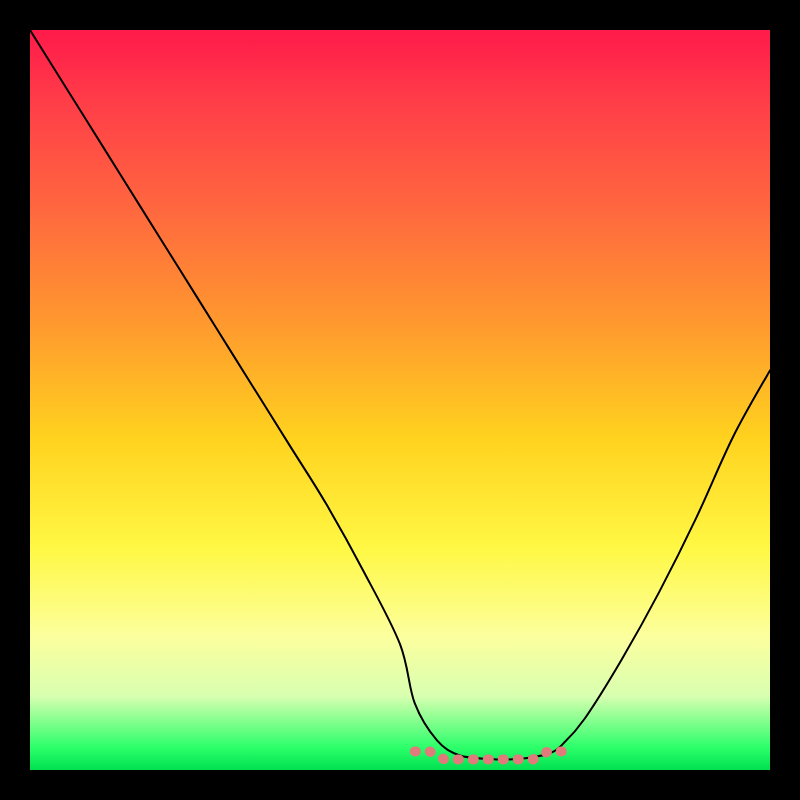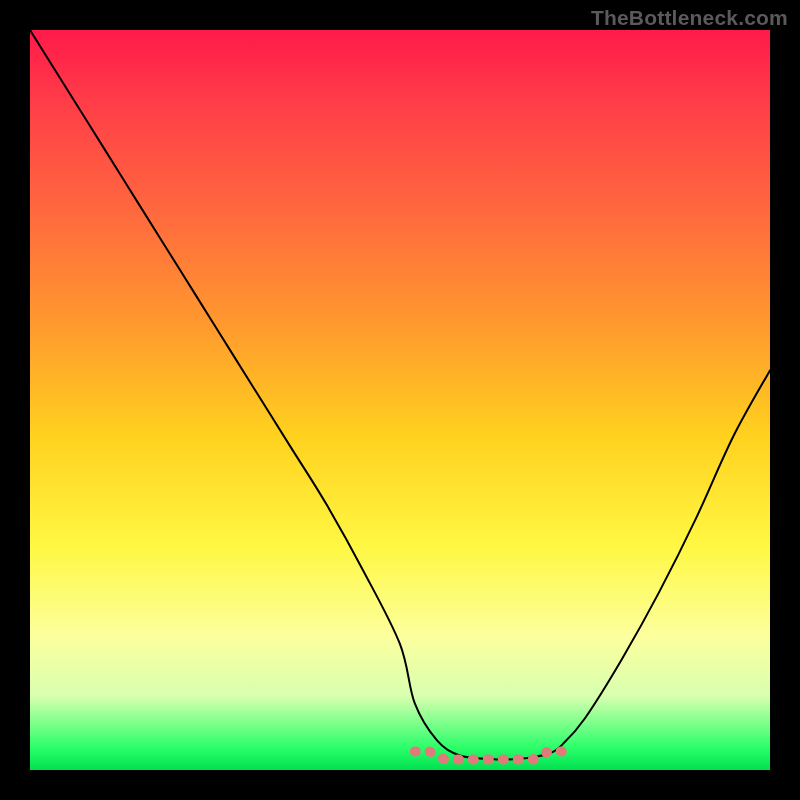--- a/index.html
+++ b/index.html
@@ -51,14 +51,13 @@
 </head>
 <body>
 
 <div class="canvas">
   <div class="plot-area">
     <svg class="curve" viewBox="0 0 740 740" preserveAspectRatio="none">
       <path id="curve-path" fill="none" stroke="#000000" stroke-width="2" stroke-linecap="round" d="M 0.0 0.0 C 6.2 9.9, 24.7 39.5, 37.0 59.2 C 49.3 78.9, 61.7 98.7, 74.0 118.4 C 86.3 138.1, 98.7 157.9, 111.0 177.6 C 123.3 197.3, 135.7 217.1, 148.0 236.8 C 160.3 256.5, 172.7 276.3, 185.0 296.0 C 197.3 315.7, 209.7 335.5, 222.0 355.2 C 234.3 374.9, 246.7 394.7, 259.0 414.4 C 271.3 434.1, 283.7 452.6, 296.0 473.6 C 308.3 494.6, 320.7 516.8, 333.0 540.2 C 345.3 563.6, 361.4 592.0, 370.0 614.2 C 378.6 636.4, 378.6 657.4, 384.8 673.4 C 391.0 689.4, 399.6 701.8, 407.0 710.4 C 414.4 719.0, 420.6 722.1, 429.2 725.2 C 437.8 728.3, 448.9 728.3, 458.8 728.9 C 468.7 729.5, 478.5 729.8, 488.4 728.9 C 498.3 728.0, 510.6 726.2, 518.0 723.7 C 525.4 721.3, 526.6 720.0, 532.8 714.1 C 539.0 708.2, 545.1 702.4, 555.0 688.2 C 564.9 674.0, 579.7 650.0, 592.0 629.0 C 604.3 608.0, 616.7 585.8, 629.0 562.4 C 641.3 539.0, 653.7 514.3, 666.0 488.4 C 678.3 462.5, 690.7 431.7, 703.0 407.0 C 715.3 382.3, 733.8 351.5, 740.0 340.4"></path>
       <path id="marker-path" fill="none" stroke="#e17b7b" stroke-width="10" stroke-linecap="round" stroke-dasharray="1 14" d="M 384.8 721.4 L 399.6 721.4 L 414.4 729.4 L 429.2 729.4 L 444.0 729.4 L 458.8 729.4 L 473.6 729.4 L 488.4 729.4 L 503.2 729.4 L 518.0 721.4 L 532.8 721.4"></path>
     </svg>
   </div>
-  <div class="watermark">TheBottleneck.com</div>
 </div>
 
 </body></html>

